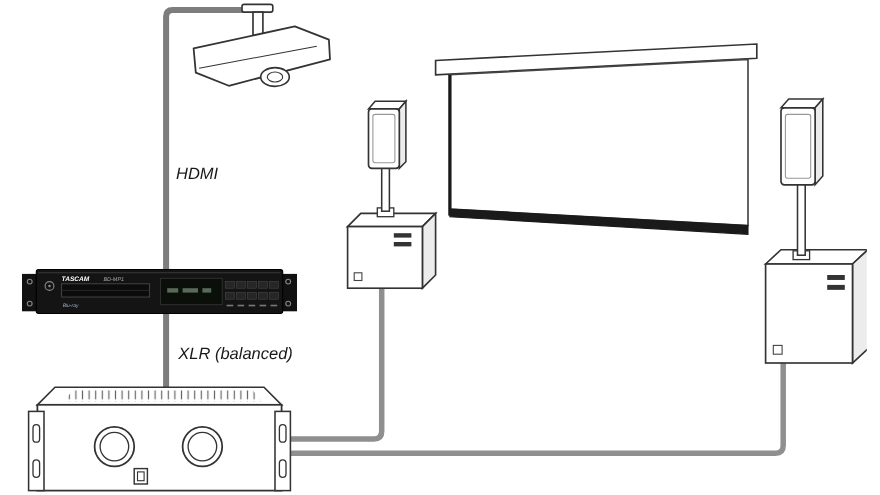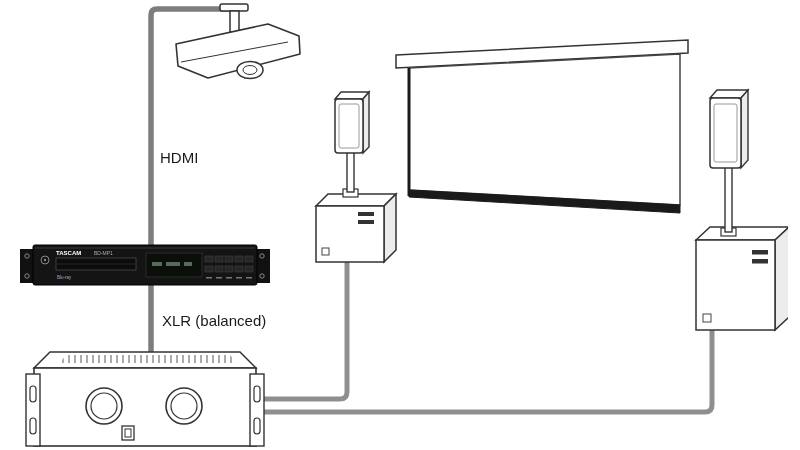--- a/index.html
+++ b/index.html
@@ -2,20 +2,21 @@
 <html><head>
 <meta charset="utf-8">
 <style>
   html,body{margin:0;padding:0;background:#fff;}
   .canvas{
     position:relative;
     width:788px;height:450px;
     background:#ffffff;
     overflow:hidden;
     font-family:"Liberation Sans", sans-serif;
+    font-style:italic;
   }
   svg{display:block;}
   text.label{
     font-size:15px;
     fill:#1a1a1a;
     font-family:"Liberation Sans", sans-serif;
   }
   text.tiny{
     font-family:"Liberation Sans", sans-serif;
   }

